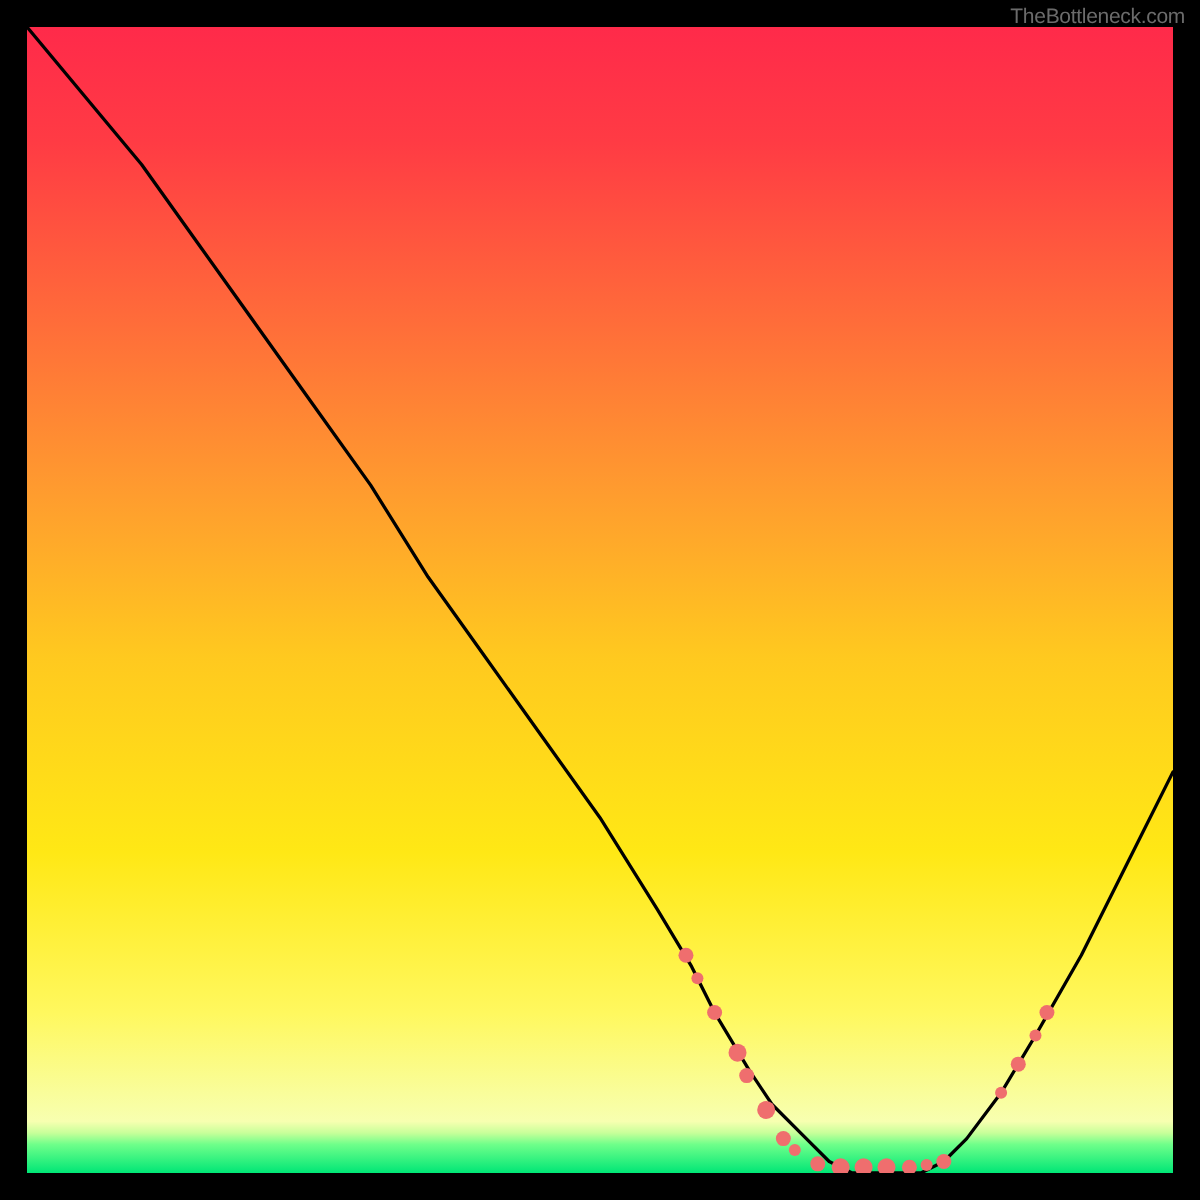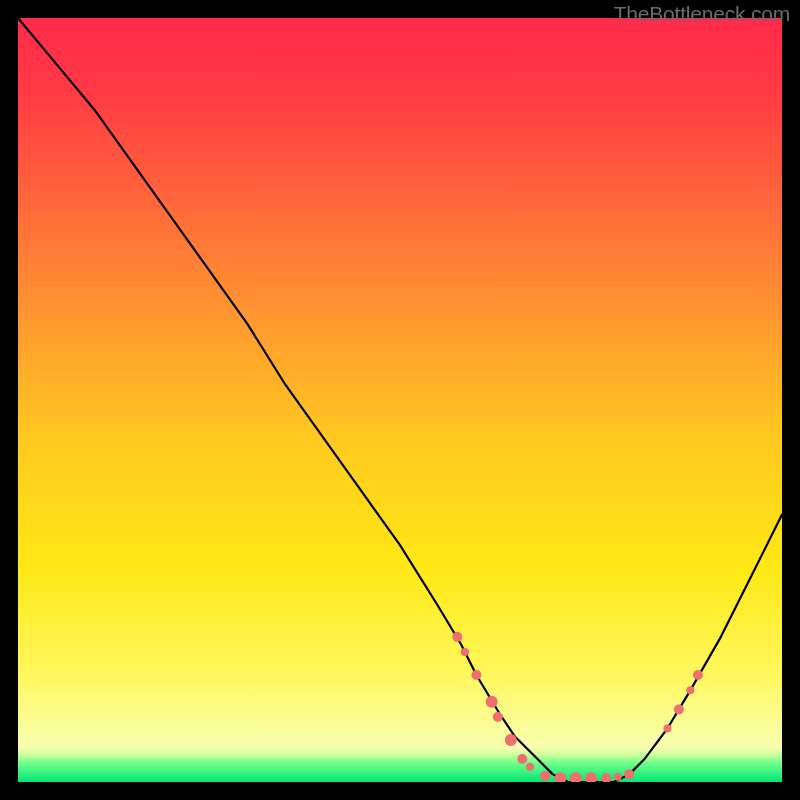--- a/index.html
+++ b/index.html
@@ -24,21 +24,21 @@
     left: 0;
     top: 0;
     width: 764px;
     height: 764px;
   }
   .watermark {
     position: absolute;
     top: 2px;
     right: 10px;
     color: #6b6b6b;
-    font-size: 21px;
+    font-size: 14px;
     font-weight: 500;
     letter-spacing: -0.2px;
   }
 </style>
 </head>
 <body>
 
 <div class="frame">
   <svg class="plot-area" viewBox="0 0 764 764" preserveAspectRatio="none">
     <defs>

